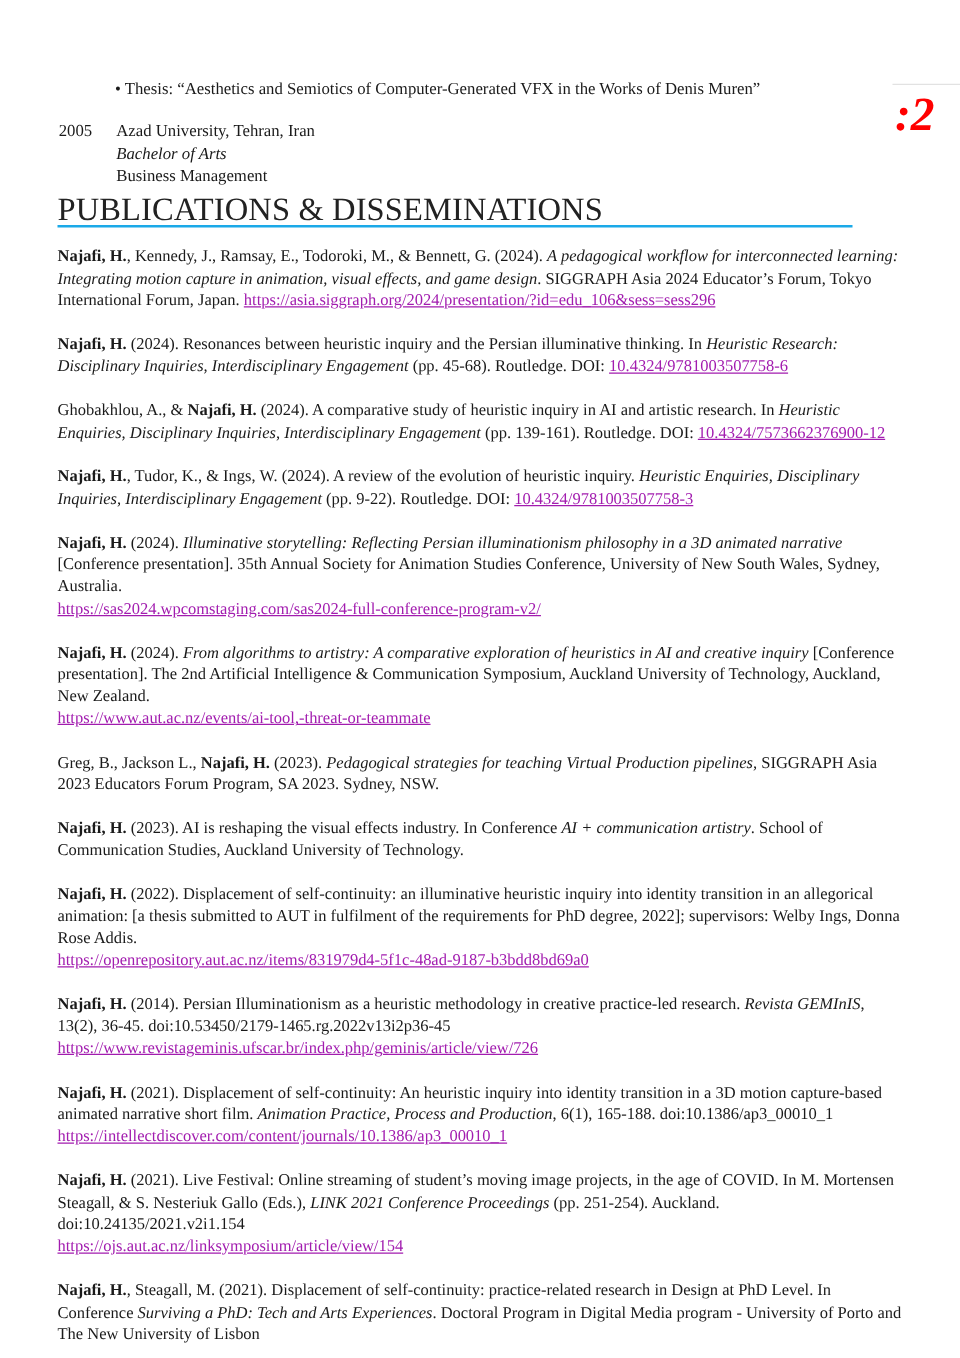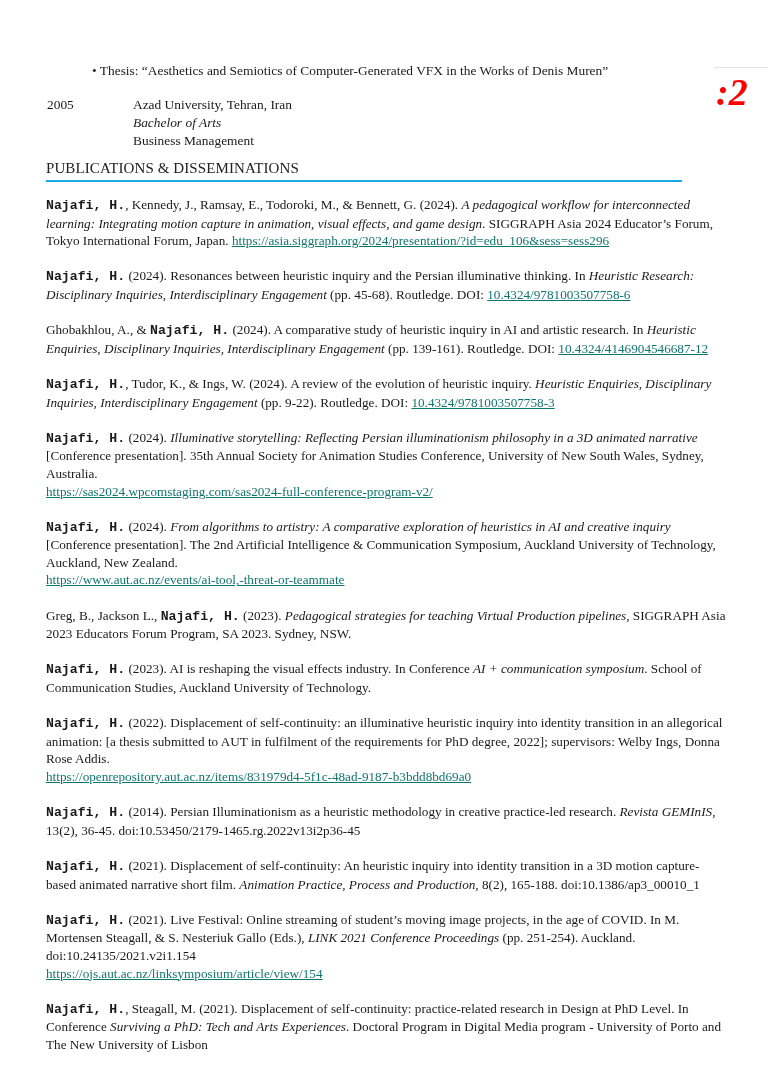--- a/index.html
+++ b/index.html
@@ -3,36 +3,36 @@
   <meta charset="utf-8">
   <style>
     html, body { margin: 0; padding: 0; background: #ffffff; }
     body { width: 768px; height: 1086px; position: relative; overflow: hidden;
            font-family: "Liberation Serif", "DejaVu Serif", serif; color: #1a1a1a; }
     .page { position: absolute; left: 0; top: 0; width: 666px; height: 1086px; border-radius: 17px; }
 
     .thesis-line { position: absolute; left: 92px; top: 62px; font-size: 13.4px; line-height: 18px; white-space: nowrap; }
     .edu-row { position: absolute; left: 47px; top: 96px; font-size: 13.4px; line-height: 18px; }
     .edu-year { position: absolute; left: 0; top: 0; width: 40px; }
-    .edu-lines { position: absolute; left: 46px; top: 0; white-space: nowrap; margin-left: 40px; }
+    .edu-lines { position: absolute; left: 46px; top: 0; white-space: nowrap; }
     .edu-lines .deg { font-style: italic; }
 
     .page-marker-rule { position: absolute; left: 714px; top: 67px; width: 54px; height: 1px; background: #e2e2e2; }
     .page-marker { position: absolute; left: 716px; top: 72px; font-family: "Liberation Serif", serif;
                    font-weight: bold; font-style: italic; font-size: 38px; line-height: 40px; color: #ff0000; }
 
-    .section-title { position: absolute; left: 46px; top: 156px; font-size: 15px; line-height: 24px;
+    .section-title { position: absolute; left: 46px; top: 156px; font-size: 26px; line-height: 24px;
                      letter-spacing: 0.1px; white-space: nowrap; color: #222; }
     .section-rule { position: absolute; left: 46px; top: 180px; width: 636px; height: 2px; background: #1ba9e8; }
 
     .pubs { position: absolute; left: 46px; top: 196px; width: 680px; font-size: 13.2px; line-height: 17.6px; }
     .pub { margin: 0 0 17.6px 0; }
-    .pub b { font-weight: bold; font-family: Liberation Mono, monospace; }
+    .pub b { font-weight: bold; }
     .pub i { font-style: italic; }
-    .pub a { color: #0f766e; }
+    .pub a { color: #a21caf; }
   </style>
 </head>
 <body>
 
 <div class="page">
 
   <div class="thesis-line">
     <span>•</span>
     <span>Thesis: “Aesthetics and Semiotics of Computer-Generated VFX in the Works of Denis Muren”</span>
   </div>
@@ -48,25 +48,25 @@
 
   <div class="page-marker-rule"></div>
   <div class="page-marker">:2</div>
 
   <div class="section-title">PUBLICATIONS &amp; DISSEMINATIONS</div>
   <div class="section-rule"></div>
 
   <div class="pubs" id="pubs">
       <div class="pub"><b>Najafi, H.</b><span>, Kennedy, J., Ramsay, E., Todoroki, M., &amp; Bennett, G. (2024). </span><i>A pedagogical workflow for interconnected learning: Integrating motion capture in animation, visual effects, and game design</i><span>. SIGGRAPH Asia 2024 Educator’s Forum, Tokyo International Forum, Japan. </span><a href="#">https://asia.siggraph.org/2024/presentation/?id=edu_106&amp;sess=sess296</a></div>
       <div class="pub"><b>Najafi, H.</b><span> (2024). Resonances between heuristic inquiry and the Persian illuminative thinking. In </span><i>Heuristic Research: Disciplinary Inquiries, Interdisciplinary Engagement</i><span> (pp. 45-68). Routledge. DOI: </span><a href="#">10.4324/9781003507758-6</a></div>
-      <div class="pub"><span>Ghobakhlou, A., &amp; </span><b>Najafi, H.</b><span> (2024). A comparative study of heuristic inquiry in AI and artistic research. In </span><i>Heuristic Enquiries, Disciplinary Inquiries, Interdisciplinary Engagement</i><span> (pp. 139-161). Routledge. DOI: </span><a href="#">10.4324/4146904546687-12</a></div>
+      <div class="pub"><span>Ghobakhlou, A., &amp; </span><b>Najafi, H.</b><span> (2024). A comparative study of heuristic inquiry in AI and artistic research. In </span><i>Heuristic Enquiries, Disciplinary Inquiries, Interdisciplinary Engagement</i><span> (pp. 139-161). Routledge. DOI: </span><a href="#">10.4324/7573662376900-12</a></div>
       <div class="pub"><b>Najafi, H.</b><span>, Tudor, K., &amp; Ings, W. (2024). A review of the evolution of heuristic inquiry. </span><i>Heuristic Enquiries, Disciplinary Inquiries, Interdisciplinary Engagement</i><span> (pp. 9-22). Routledge. DOI: </span><a href="#">10.4324/9781003507758-3</a></div>
       <div class="pub"><b>Najafi, H.</b><span> (2024). </span><i>Illuminative storytelling: Reflecting Persian illuminationism philosophy in a 3D animated narrative</i><span> [Conference presentation]. 35th Annual Society for Animation Studies Conference, University of New South Wales, Sydney, Australia.</span><br><a href="#">https://sas2024.wpcomstaging.com/sas2024-full-conference-program-v2/</a></div>
       <div class="pub"><b>Najafi, H.</b><span> (2024). </span><i>From algorithms to artistry: A comparative exploration of heuristics in AI and creative inquiry</i><span> [Conference presentation]. The 2nd Artificial Intelligence &amp; Communication Symposium, Auckland University of Technology, Auckland, New Zealand.</span><br><a href="#">https://www.aut.ac.nz/events/ai-tool,-threat-or-teammate</a></div>
       <div class="pub"><span>Greg, B., Jackson L., </span><b>Najafi, H.</b><span> (2023). </span><i>Pedagogical strategies for teaching Virtual Production pipelines,</i><span> SIGGRAPH Asia 2023 Educators Forum Program, SA 2023. Sydney, NSW.</span><br></div>
-      <div class="pub"><b>Najafi, H.</b><span> (2023). AI is reshaping the visual effects industry. In Conference </span><i>AI + communication symposium</i><span>. School of Communication Studies, Auckland University of Technology.</span><br></div>
+      <div class="pub"><b>Najafi, H.</b><span> (2023). AI is reshaping the visual effects industry. In Conference </span><i>AI + communication artistry</i><span>. School of Communication Studies, Auckland University of Technology.</span><br></div>
       <div class="pub"><b>Najafi, H.</b><span> (2022). Displacement of self-continuity: an illuminative heuristic inquiry into identity transition in an allegorical animation: [a thesis submitted to AUT in fulfilment of the requirements for PhD degree, 2022]; supervisors: Welby Ings, Donna Rose Addis.</span><br><a href="#">https://openrepository.aut.ac.nz/items/831979d4-5f1c-48ad-9187-b3bdd8bd69a0</a></div>
-      <div class="pub"><b>Najafi, H.</b><span> (2014). Persian Illuminationism as a heuristic methodology in creative practice-led research. </span><i>Revista GEMInIS</i><span>, 13(2), 36-45. doi:10.53450/2179-1465.rg.2022v13i2p36-45</span><br></div>
-      <div class="pub"><b>Najafi, H.</b><span> (2021). Displacement of self-continuity: An heuristic inquiry into identity transition in a 3D motion capture-based animated narrative short film. </span><i>Animation Practice, Process and Production</i><span>, 8(2), 165-188. doi:10.1386/ap3_00010_1</span><br></div>
+      <div class="pub"><b>Najafi, H.</b><span> (2014). Persian Illuminationism as a heuristic methodology in creative practice-led research. </span><i>Revista GEMInIS</i><span>, 13(2), 36-45. doi:10.53450/2179-1465.rg.2022v13i2p36-45</span><br><a href="#">https://www.revistageminis.ufscar.br/index.php/geminis/article/view/726</a></div>
+      <div class="pub"><b>Najafi, H.</b><span> (2021). Displacement of self-continuity: An heuristic inquiry into identity transition in a 3D motion capture-based animated narrative short film. </span><i>Animation Practice, Process and Production</i><span>, 6(1), 165-188. doi:10.1386/ap3_00010_1</span><br><a href="#">https://intellectdiscover.com/content/journals/10.1386/ap3_00010_1</a></div>
       <div class="pub"><b>Najafi, H.</b><span> (2021). Live Festival: Online streaming of student’s moving image projects, in the age of COVID. In M. Mortensen Steagall, &amp; S. Nesteriuk Gallo (Eds.), </span><i>LINK 2021 Conference Proceedings</i><span> (pp. 251-254). Auckland. doi:10.24135/2021.v2i1.154</span><br><a href="#">https://ojs.aut.ac.nz/linksymposium/article/view/154</a></div>
       <div class="pub"><b>Najafi, H.</b><span>, Steagall, M. (2021). Displacement of self-continuity: practice-related research in Design at PhD Level. In Conference </span><i>Surviving a PhD: Tech and Arts Experiences</i><span>. Doctoral Program in Digital Media program - University of Porto and The New University of Lisbon</span></div>
     </div>
 </div>
 
 </body></html>

